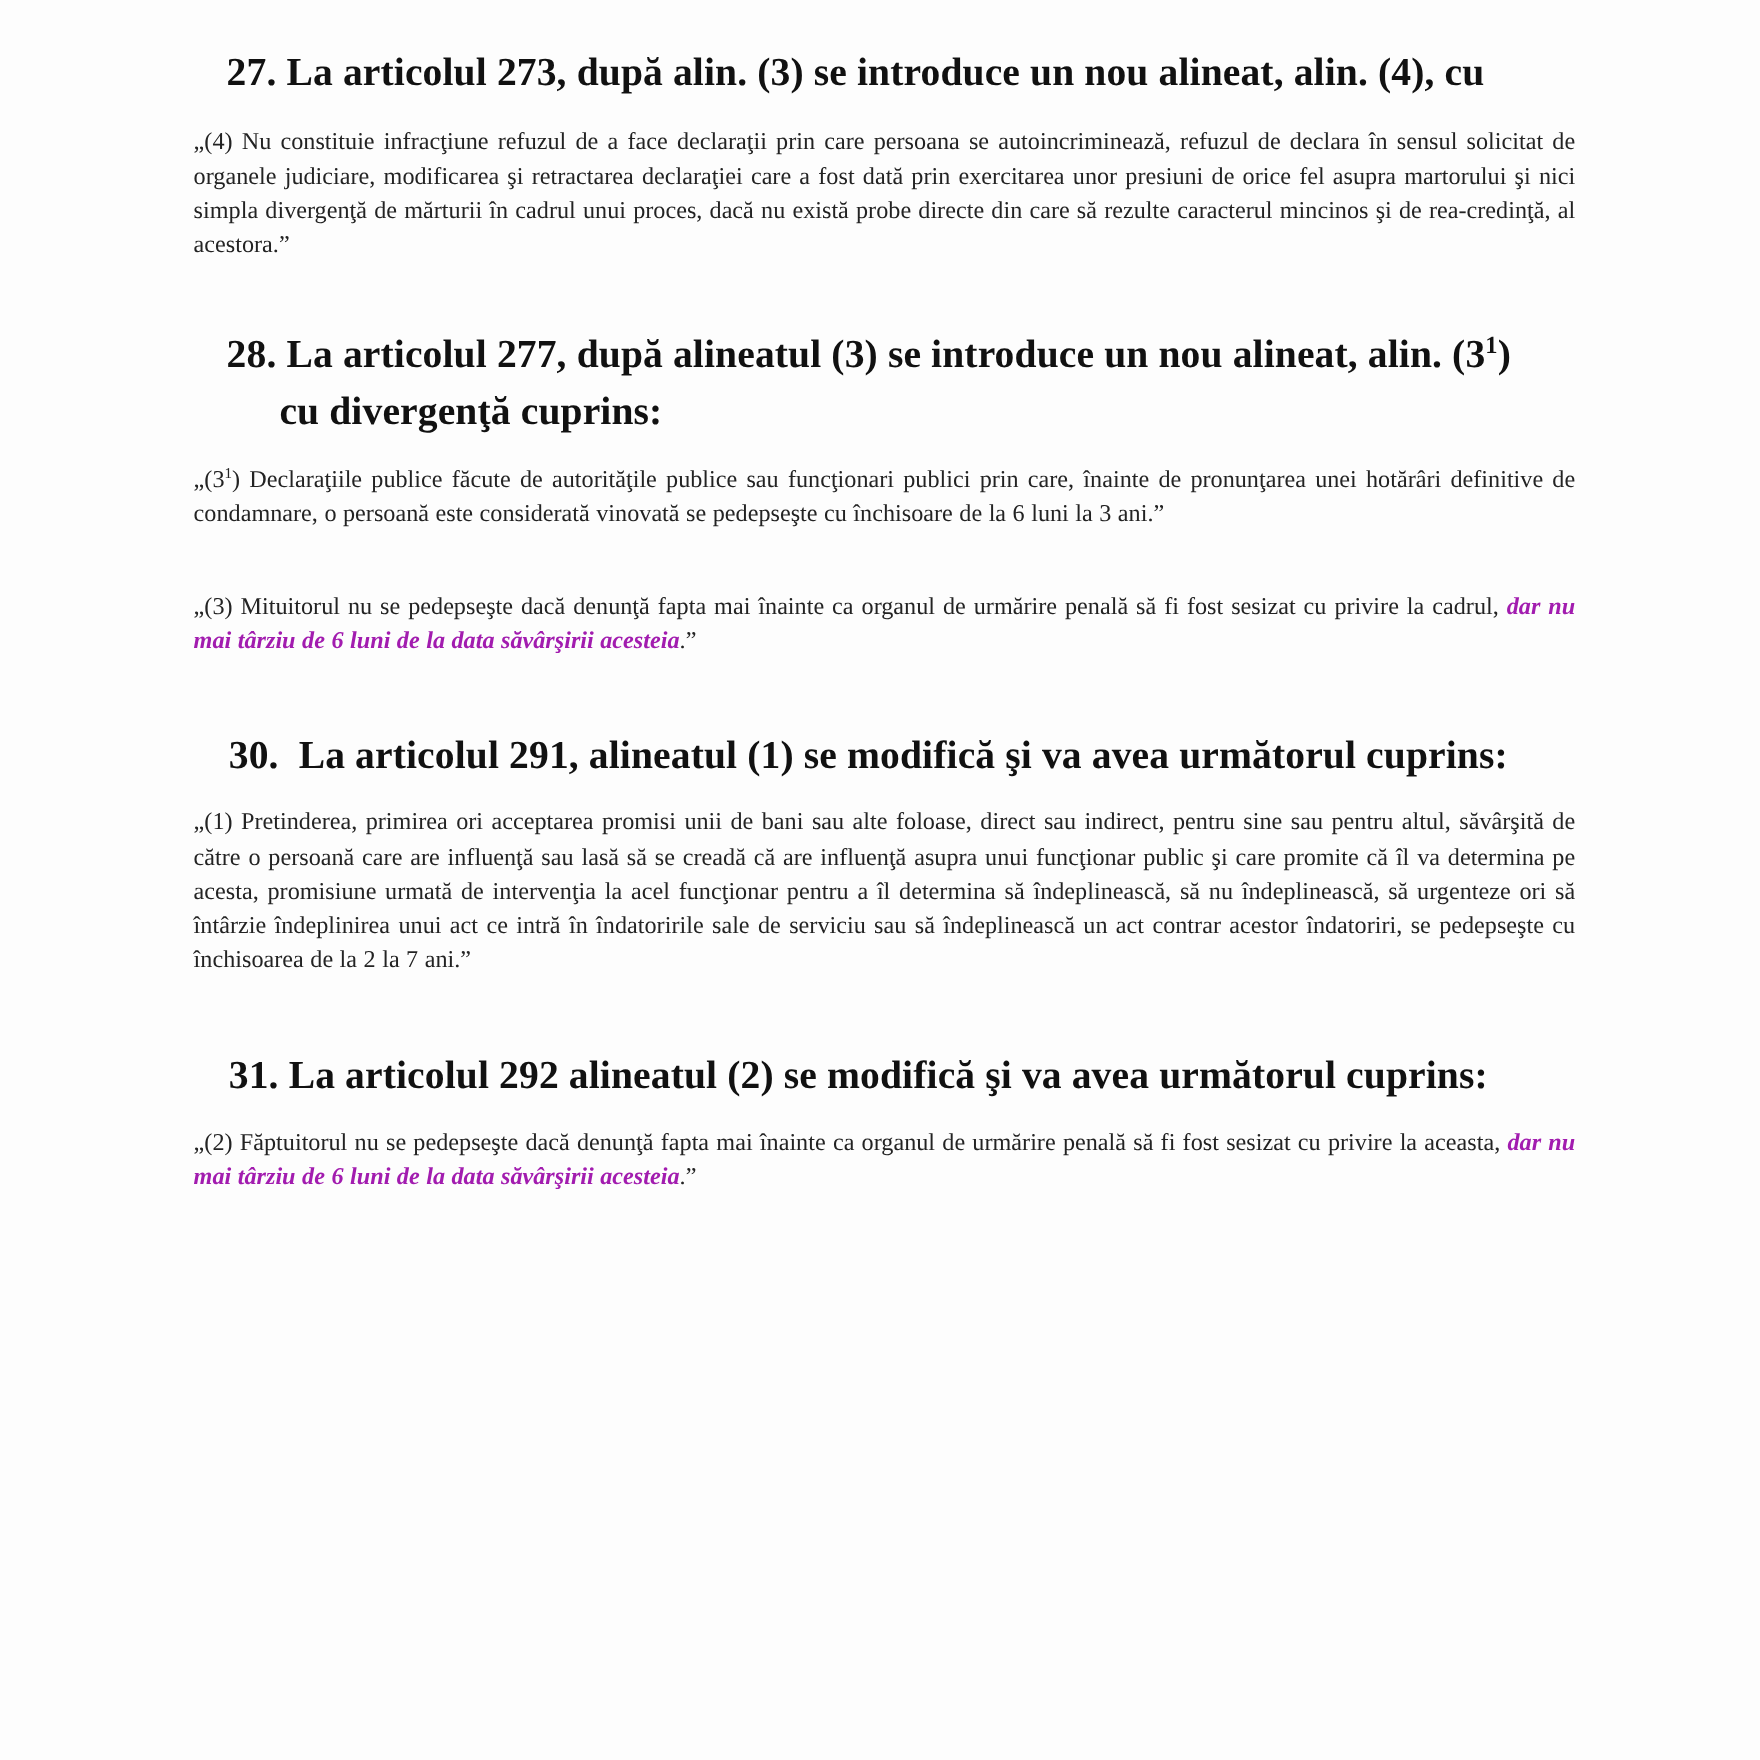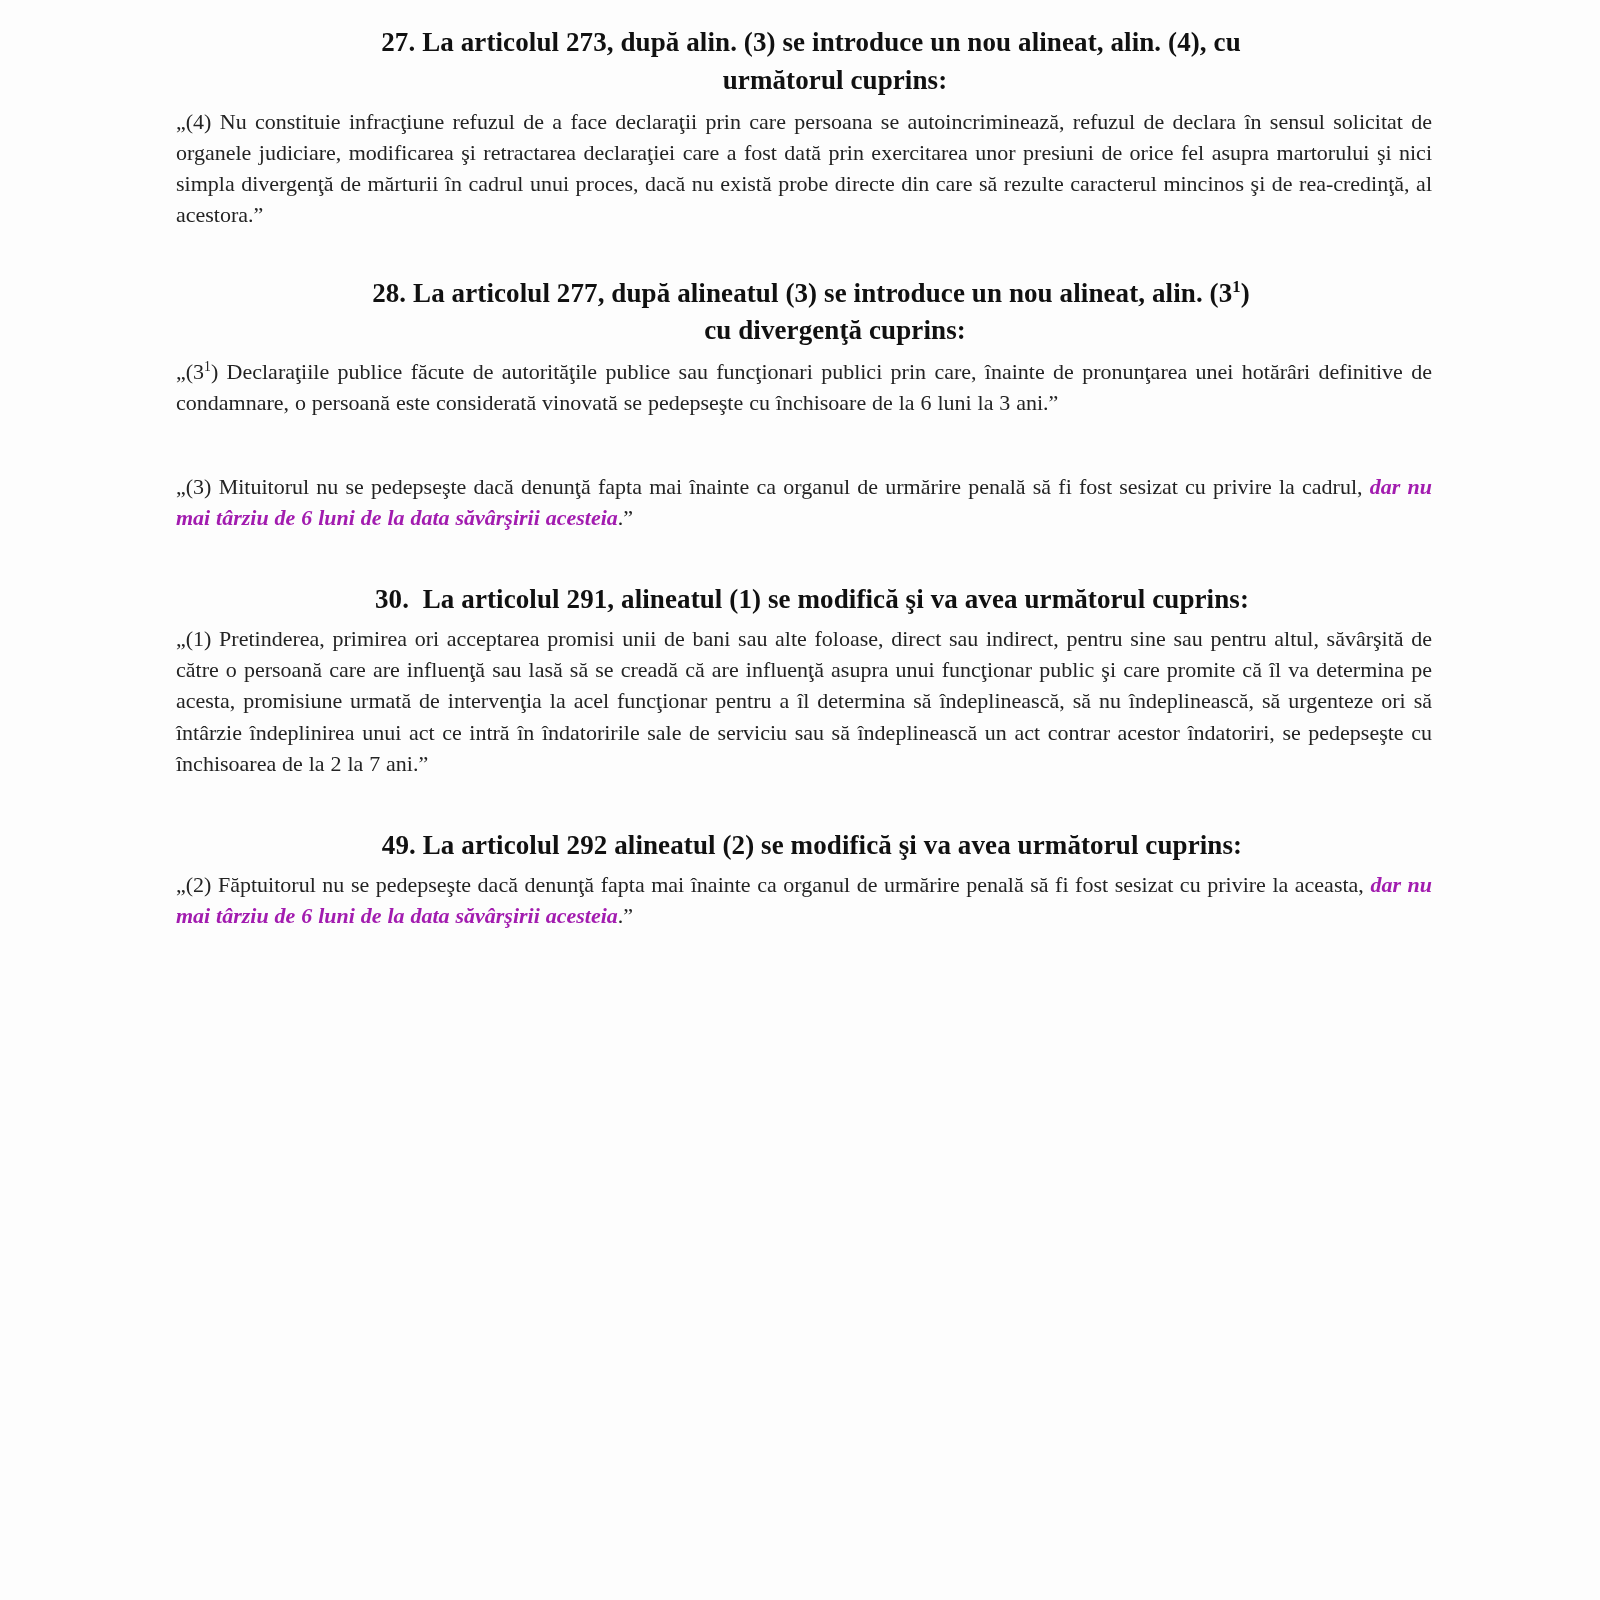--- a/index.html
+++ b/index.html
@@ -25,28 +25,27 @@
   .content {
     position: absolute;
     left: 176px;
     top: 24px;
     width: 1256px;
   }
 
   
   .item-head {
     font-weight: 700;
-    font-size: 27px;
+    font-size: 36px;
     line-height: 1.40;
     letter-spacing: 0.1px;
     padding-left: 14px;
     text-indent: 0;
-    margin: 0;
+    margin: 16px;
     color: #111111;
-    text-align: center;
   }
   .item-head .wrap2 {
     display: block;
     padding-left: 48px;
   }
 
   
   .item-head.tight {
     padding-left: 16px;
   }
@@ -82,21 +81,20 @@
 </head>
 <body>
 
 <div class="page">
   <div class="content">
 
     <div class="sec">
       <p class="item-head">
         <span>27.</span>
         <span>La articolul 273, după alin. (3) se introduce un nou alineat, alin. (4), cu</span>
-        <span class="wrap2">următorul cuprins:</span>
       </p>
       <div class="gap-27-body"></div>
       <p class="body-par"><span>„(4) </span><span>Nu constituie infracţiune refuzul de a face declaraţii prin care persoana se autoincriminează, refuzul de declara în sensul solicitat de organele judiciare, modificarea şi retractarea declaraţiei care a fost dată prin exercitarea unor presiuni de orice fel asupra martorului şi nici simpla divergenţă de mărturii în cadrul unui proces, dacă nu există probe directe din care să rezulte caracterul mincinos şi de rea-credinţă, al acestora.”</span></p>
     </div>
 
     <div class="gap-block"></div>
 
     <div class="sec">
       <p class="item-head">
         <span>28.</span>
@@ -122,21 +120,21 @@
         <span>La articolul 291, alineatul (1) se modifică şi va avea următorul cuprins:</span>
       </p>
       <div class="gap-head"></div>
       <p class="body-par"><span>„(1) </span><span>Pretinderea, primirea ori acceptarea promisi unii de bani sau alte foloase, direct sau indirect, pentru sine sau pentru altul, săvârşită de către o persoană care are influenţă sau lasă să se creadă că are influenţă asupra unui funcţionar public şi care promite că îl va determina pe acesta, promisiune urmată de intervenţia la acel funcţionar pentru a îl determina să îndeplinească, să nu îndeplinească, să urgenteze ori să întârzie îndeplinirea unui act ce intră în îndatoririle sale de serviciu sau să îndeplinească un act contrar acestor îndatoriri, se pedepseşte cu închisoarea de la 2 la 7 ani.”</span></p>
     </div>
 
     <div class="gap-block-lg"></div>
 
     <div class="sec">
       <p class="item-head tight">
-        <span>49.</span>
+        <span>31.</span>
         <span>La articolul 292 alineatul (2) se modifică şi va avea următorul cuprins:</span>
       </p>
       <div class="gap-head"></div>
       <p class="body-par"><span>„(2) </span><span>Făptuitorul nu se pedepseşte dacă denunţă fapta mai înainte ca organul de urmărire penală să fi fost sesizat cu privire la aceasta, </span><b>dar nu mai târziu de 6 luni de la data săvârşirii acesteia</b><span class="tail">.”</span></p>
     </div>
 
     <div class="gap-final"></div>
 
 
   </div>

